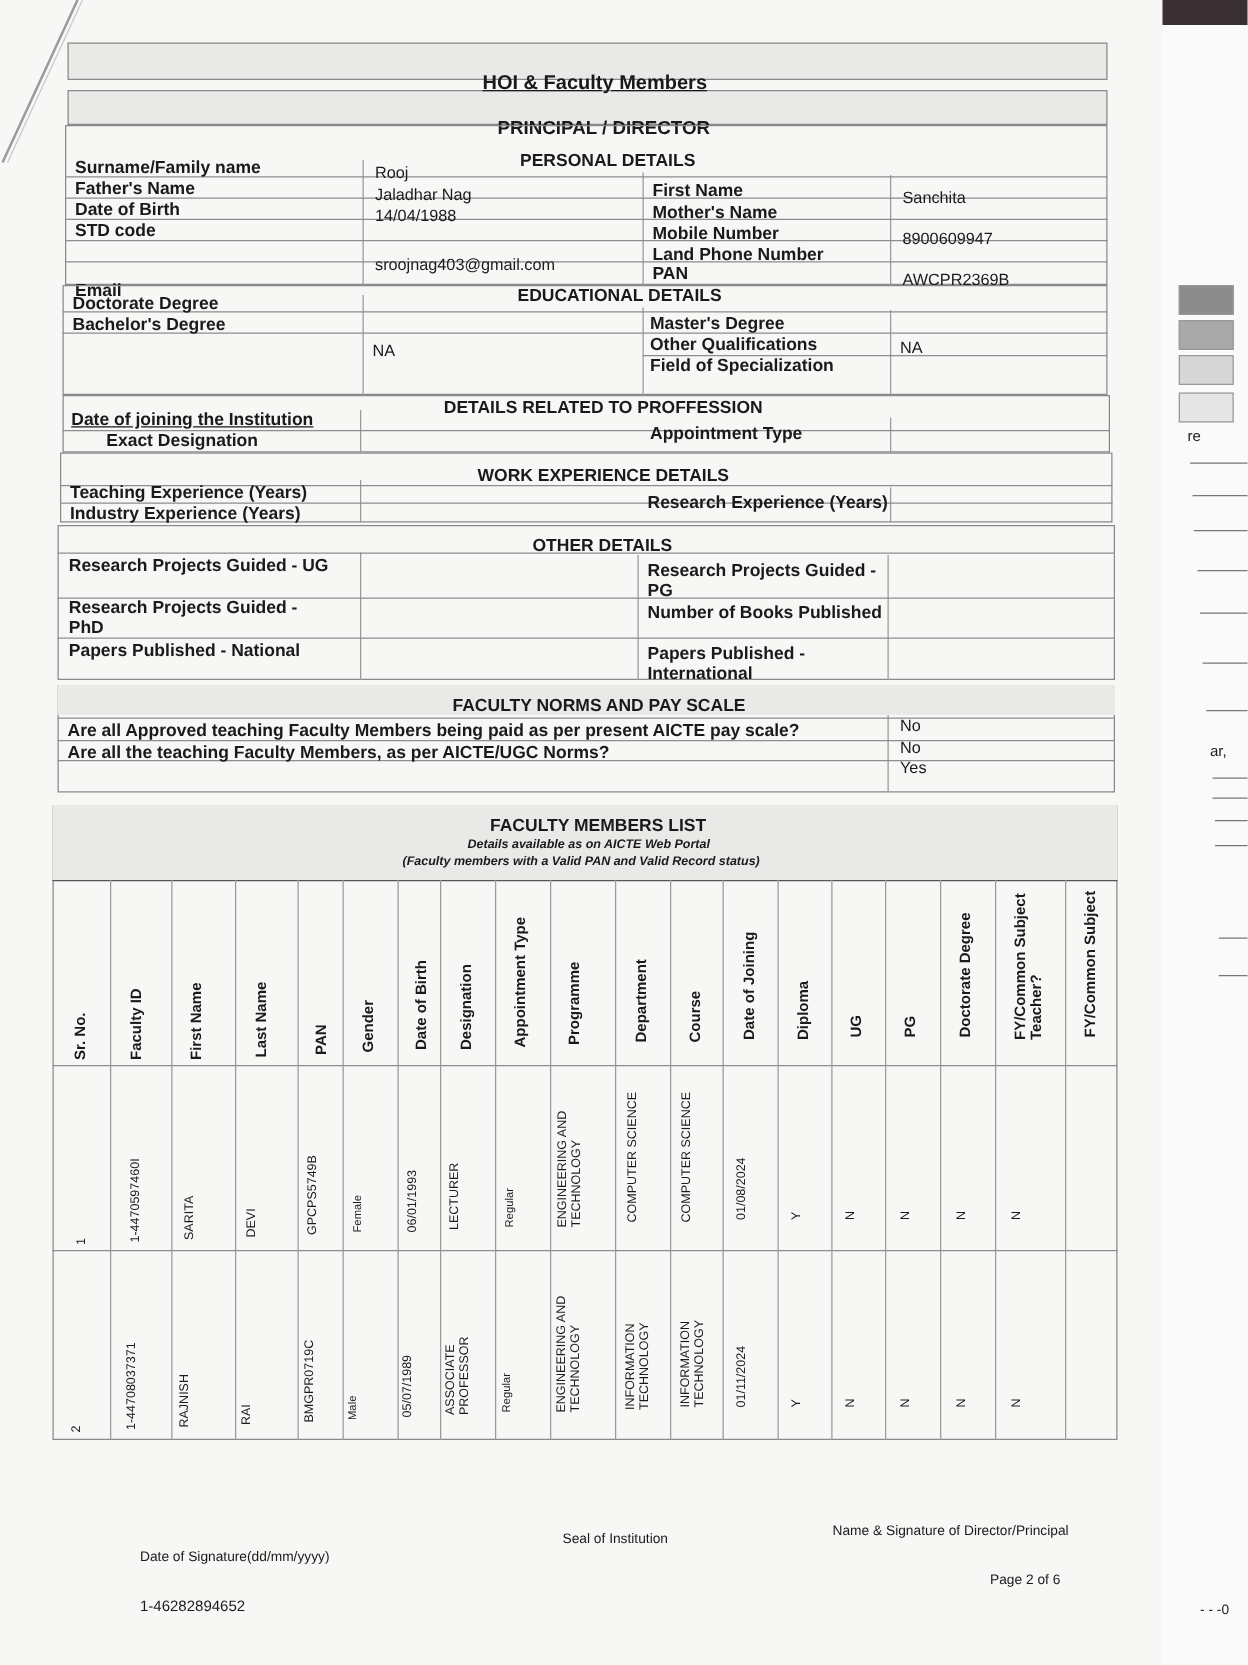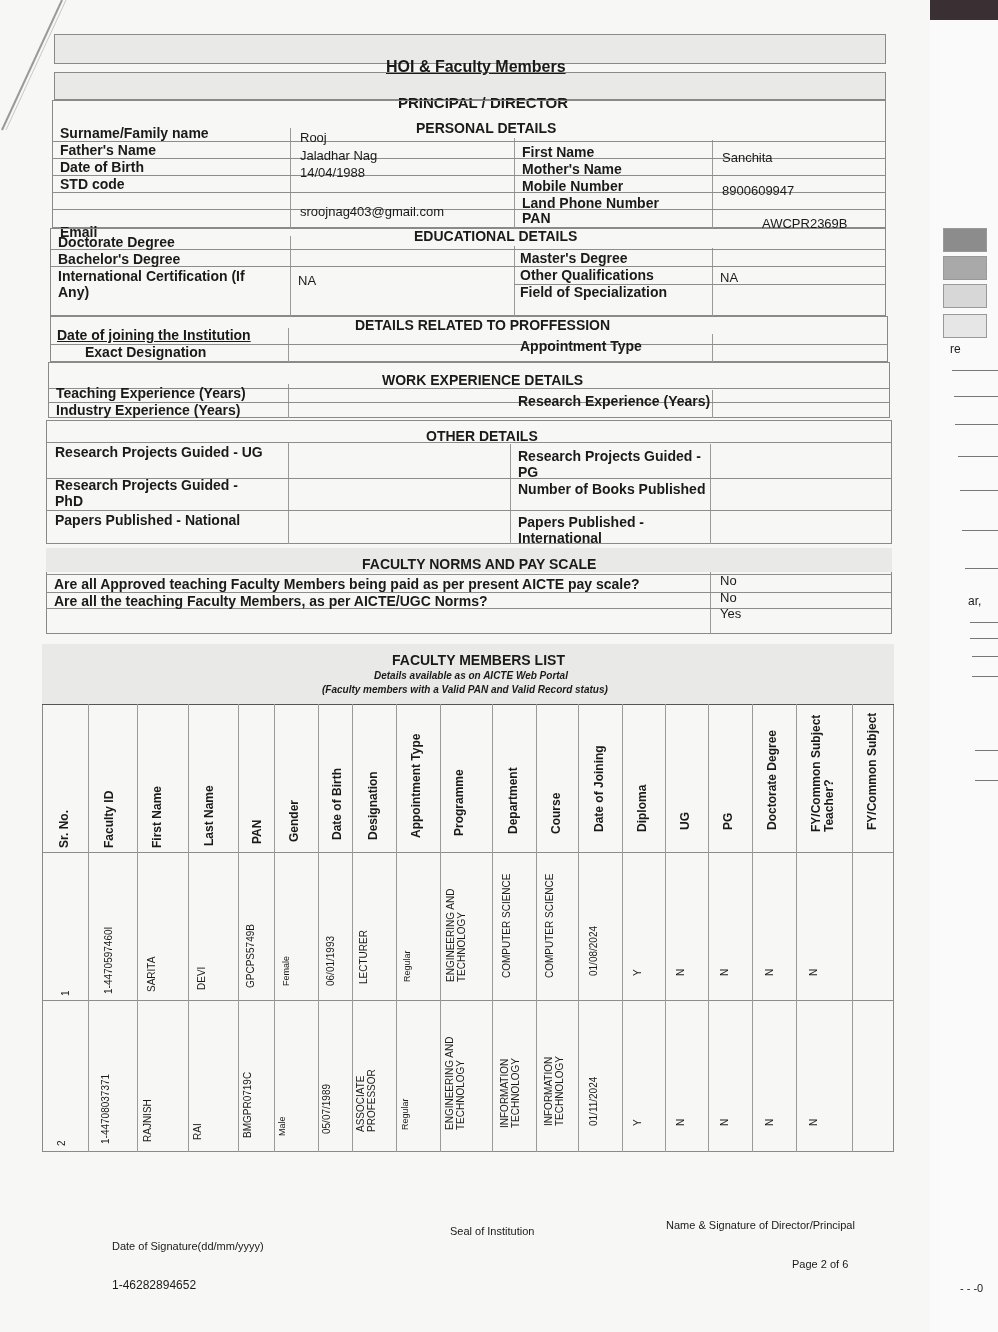--- a/index.html
+++ b/index.html
@@ -87,34 +87,33 @@
   <div class="abs lbl" style="left:60px;top:193px;margin-top:31px;">Email</div>
   <div class="abs val" style="left:300px;top:204px;">sroojnag403@gmail.com</div>
 
   <div class="abs lbl" style="left:522px;top:144px;">First Name</div>
   <div class="abs val" style="left:722px;top:150px;">Sanchita</div>
   <div class="abs lbl" style="left:522px;top:161px;">Mother's Name</div>
   <div class="abs lbl" style="left:522px;top:178px;">Mobile Number</div>
   <div class="abs val" style="left:722px;top:183px;">8900609947</div>
   <div class="abs lbl" style="left:522px;top:195px;">Land Phone Number</div>
   <div class="abs lbl" style="left:522px;top:210px;">PAN</div>
-  <div class="abs val" style="left:722px;top:216px;margin-left:40px;">AWCPR2369B</div>
+  <div class="abs val" style="left:722px;top:216px;">AWCPR2369B</div>
 
   <div class="box" style="left:50px;top:228px;width:836px;height:88px;"></div>
   <div class="abs sec" style="left:402px;top:228px;margin-left:12px;">EDUCATIONAL DETAILS</div>
   <div class="vline" style="left:290px;top:236px;height:80px;"></div>
   <div class="vline" style="left:514px;top:246px;height:70px;"></div>
   <div class="vline" style="left:712px;top:248px;height:68px;"></div>
   <div class="hline" style="left:50px;top:249px;width:836px;"></div>
   <div class="hline" style="left:50px;top:266px;width:836px;"></div>
   <div class="hline" style="left:514px;top:284px;width:372px;"></div>
 
   <div class="abs lbl" style="left:58px;top:234px;">Doctorate Degree</div>
   <div class="abs lbl" style="left:58px;top:251px;">Bachelor's Degree</div>
-  <div class="abs lbl" style="left:58px;top:268px;width:220px;">International Certification (If Any)</div>
   <div class="abs val" style="left:298px;top:273px;">NA</div>
   <div class="abs lbl" style="left:520px;top:250px;">Master's Degree</div>
   <div class="abs lbl" style="left:520px;top:267px;">Other Qualifications</div>
   <div class="abs val" style="left:720px;top:270px;">NA</div>
   <div class="abs lbl" style="left:520px;top:284px;">Field of Specialization</div>
 
   <div class="box" style="left:50px;top:316px;width:838px;height:46px;"></div>
   <div class="abs sec" style="left:355px;top:317px;">DETAILS RELATED TO PROFFESSION</div>
   <div class="vline" style="left:288px;top:328px;height:34px;"></div>
   <div class="vline" style="left:712px;top:334px;height:28px;"></div>

